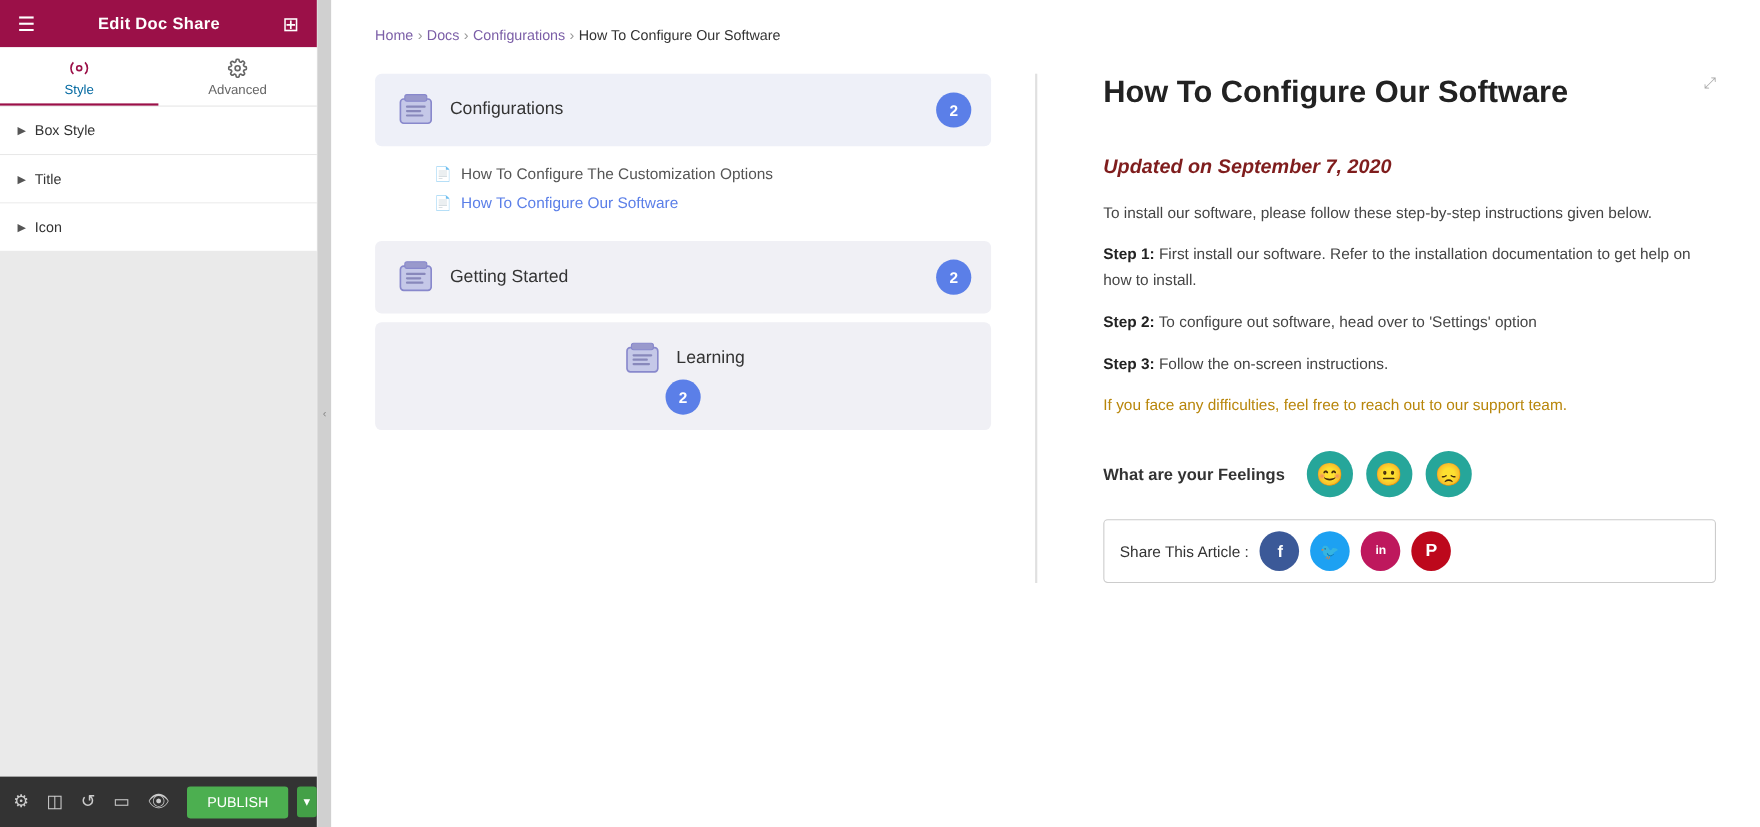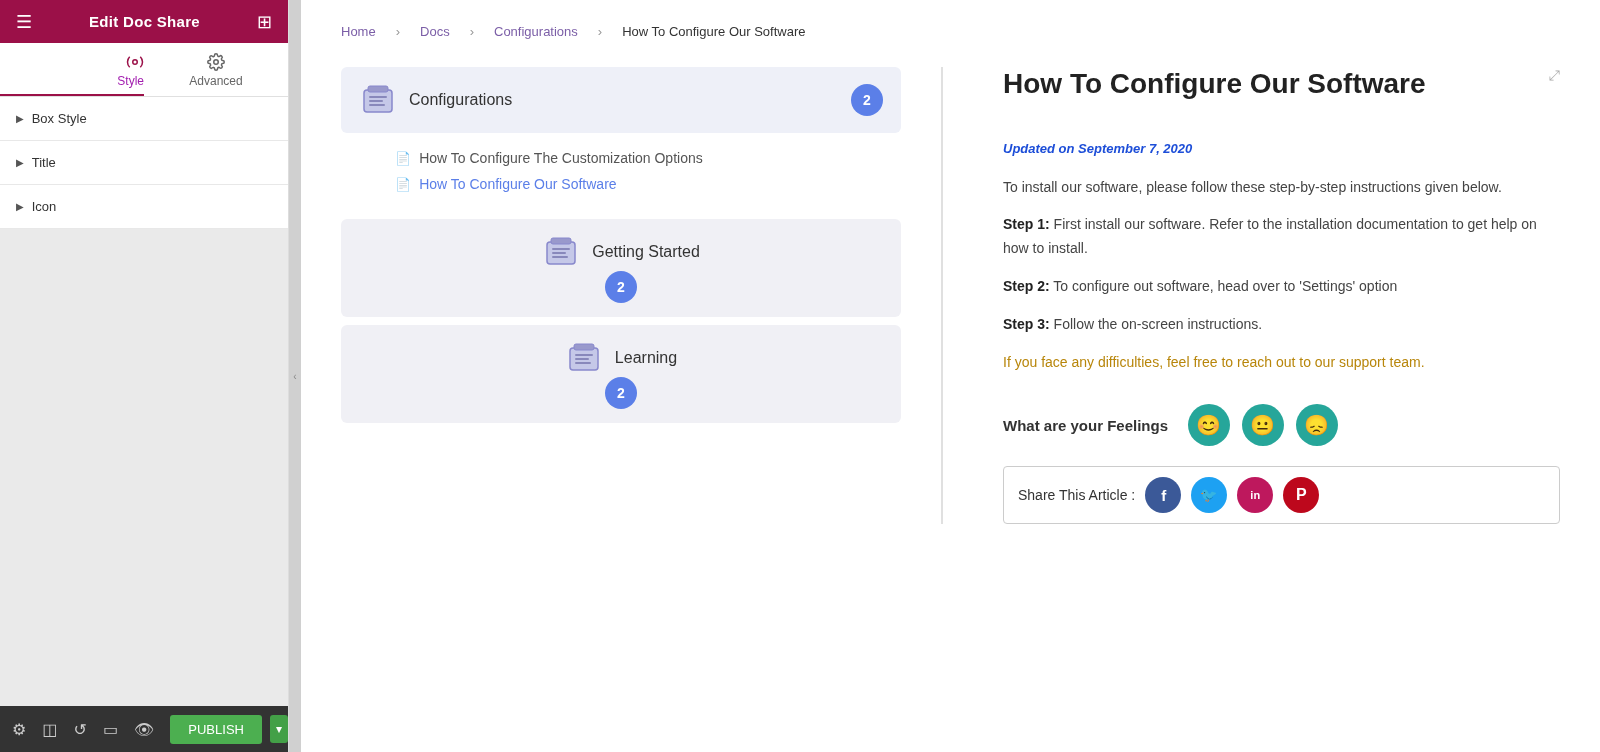--- a/index.html
+++ b/index.html
@@ -45,22 +45,21 @@
       display: flex;
       flex-direction: column;
       align-items: center;
       padding: 10px 0 8px;
       cursor: pointer;
       font-size: 12px;
       color: #666;
       position: relative;
     }
     .sidebar-tab.active {
-      color: #a21caf;
-      align-items: flex-end;
+      color: #0369a1;
     }
     .sidebar-tab.active::after {
       content: '';
       position: absolute;
       bottom: 0;
       left: 0; right: 0;
       height: 2px;
       background: #9b1048;
     }
     .sidebar-tab svg { margin-bottom: 3px; }
@@ -144,21 +143,21 @@
       flex: 1;
       background: white;
       overflow-y: auto;
       padding: 24px 40px 40px;
     }
 
     
     .breadcrumb {
       display: flex;
       align-items: flex-start;
-      gap: 20px;
+      gap: 4px;
       font-size: 13px;
       margin-bottom: 28px;
       flex-wrap: wrap;
     }
     .breadcrumb-item { color: #7b5ea7; }
     .breadcrumb-separator { color: #999; }
     .breadcrumb-item.current { color: #333; }
 
     
     .doc-section {
@@ -224,23 +223,23 @@
     
     .article { flex: 1; padding-left: 20px; position: relative; }
     .article-title {
       font-size: 28px;
       font-weight: 700;
       color: #222;
       margin-bottom: 8px;
       line-height: 1.2;
     }
     .article-date {
-      font-size: 13px;
+      font-size: 18px;
       font-style: italic;
-      color: #1d4ed8;
+      color: #7f1d1d;
       margin-bottom: 20px;
       font-weight: 600;
       margin-top: 40px;
     }
     .article-body {
       font-size: 14px;
       color: #444;
       line-height: 1.7;
     }
     .article-body p { margin-bottom: 14px; }
@@ -301,21 +300,21 @@
     .social-li { background: #be185d; }
     .social-pi { background: #bd081c; }
 
     .resize-icon {
       position: absolute;
       top: 0; right: 0;
       color: #aaa;
       font-size: 14px;
     }
 
-    .doc-category-2 { margin-top: 18px; flex-direction: column; }
+    .doc-category-2 { margin-top: 18px; }
     .doc-category-3 { margin-top: 8px; flex-direction: column; }
   </style>
 </head>
 <body>
 
 <div class="sidebar">
   <div class="sidebar-header">
     <span class="hamburger-icon">☰</span>
     <span class="sidebar-header-title">Edit Doc Share</span>
     <span class="grid-icon">⊞</span>

